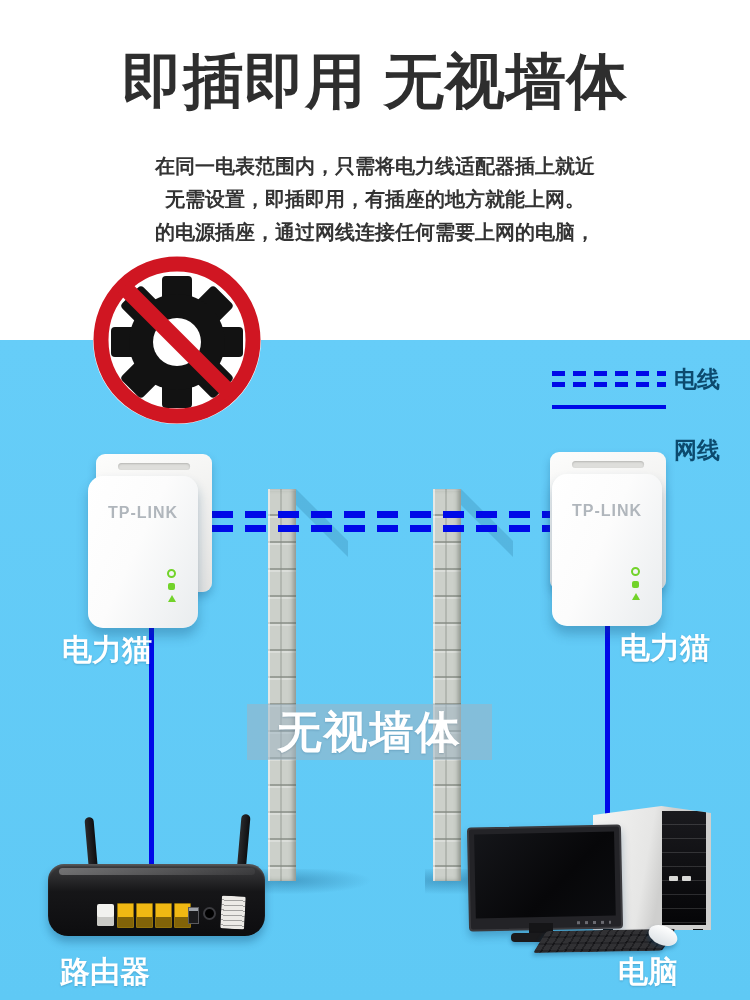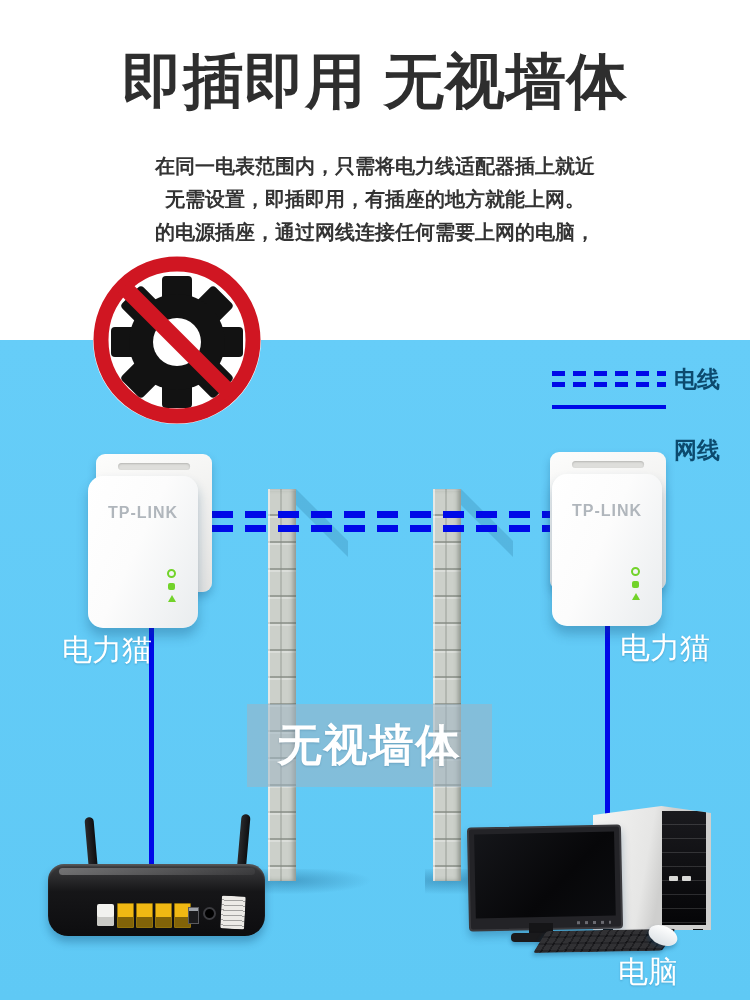--- a/index.html
+++ b/index.html
@@ -41,21 +41,21 @@
             repeating-linear-gradient(180deg,transparent 0 25px,rgba(120,126,118,.6) 25px 27px);
           box-shadow:inset 2px 0 0 rgba(255,255,255,.55),inset -3px 0 4px rgba(90,95,88,.5);}
   .pillar-1{left:268px;} .pillar-2{left:433px;}
   .pillar-shadow-top{position:absolute;top:489px;width:52px;height:16px;z-index:2;
                      background:rgba(12,75,115,.17);transform:skewY(45deg);transform-origin:0 0;}
   .pshadow-1{left:296px;} .pshadow-2{left:461px;}
   .pillar-shadow-bottom{position:absolute;top:869px;width:115px;height:26px;z-index:2;
         background:radial-gradient(ellipse at 22% 45%,rgba(10,70,110,.33),rgba(10,70,110,0) 68%);}
   .pbshadow-1{left:260px;} .pbshadow-2{left:425px;}
   
-  .wall-band{position:absolute;left:247px;top:704px;width:245px;height:83px;z-index:5;
+  .wall-band{position:absolute;left:247px;top:704px;width:245px;height:56px;z-index:5;
              background:rgba(158,180,194,.55);display:flex;align-items:center;justify-content:center;}
   .wall-caption{color:#ffffff;font-size:44px;font-weight:bold;letter-spacing:2px;
                 text-shadow:0 1px 2px rgba(0,60,100,.2);}
   
   .adapter{position:absolute;width:134px;height:178px;z-index:7;}
   .adapter-left{left:88px;top:452px;} .adapter-right{left:545px;top:450px;}
   .plate{position:absolute;width:116px;height:138px;border-radius:9px;
          background:linear-gradient(160deg,#fdfdfc,#e3e3e1);
          box-shadow:0 5px 8px rgba(15,70,110,.28);}
   .adapter-left .plate{left:8px;top:2px;} .adapter-right .plate{left:5px;top:2px;}
@@ -67,21 +67,21 @@
   .adapter-left .device{left:0;top:24px;} .adapter-right .device{left:7px;top:24px;}
   .brand{position:absolute;top:28px;left:0;width:100%;text-align:center;
          color:#b0b6bc;font-size:16px;font-weight:bold;letter-spacing:1px;}
   .leds{position:absolute;right:22px;bottom:26px;display:flex;flex-direction:column;
         align-items:center;gap:5px;}
   .led-ring{width:5px;height:5px;border:2px solid #72d32a;border-radius:50%;}
   .led-dot{width:7px;height:7px;background:#72d32a;border-radius:2px;}
   .led-tri{width:0;height:0;border-left:4px solid transparent;border-right:4px solid transparent;
            border-bottom:7px solid #72d32a;}
   
-  .device-label{position:absolute;z-index:8;color:#ffffff;font-size:30px;font-weight:normal;
+  .device-label{position:absolute;z-index:8;color:#ffffff;font-size:30px;font-weight:bold;
                 text-shadow:0 1px 2px rgba(0,60,100,.25);}
   .label-adapter-left{left:62px;top:630px;}
   .label-adapter-right{left:620px;top:628px;}
   .label-router{left:60px;top:952px;}
   .label-computer{left:618px;top:952px;}
   
   .router{position:absolute;left:45px;top:810px;width:225px;height:135px;z-index:7;}
   .antenna{position:absolute;width:9px;height:84px;background:linear-gradient(90deg,#2a2a2c,#0e0e10);
            border-radius:5px;}
   .antenna-l{left:43px;top:7px;transform:rotate(-5deg);}
@@ -247,15 +247,16 @@
       <div class="monitor-dots"></div>
     </div>
     <div class="stand-neck"></div>
     <div class="stand-base"></div>
     <div class="keyboard"></div>
     <div class="mouse"></div>
   </div>
 
   <div class="device-label label-adapter-left">电力猫</div>
   <div class="device-label label-adapter-right">电力猫</div>
+  <div class="device-label label-router">路由器</div>
   <div class="device-label label-computer">电脑</div>
 
 </div>
 
 </body></html>

